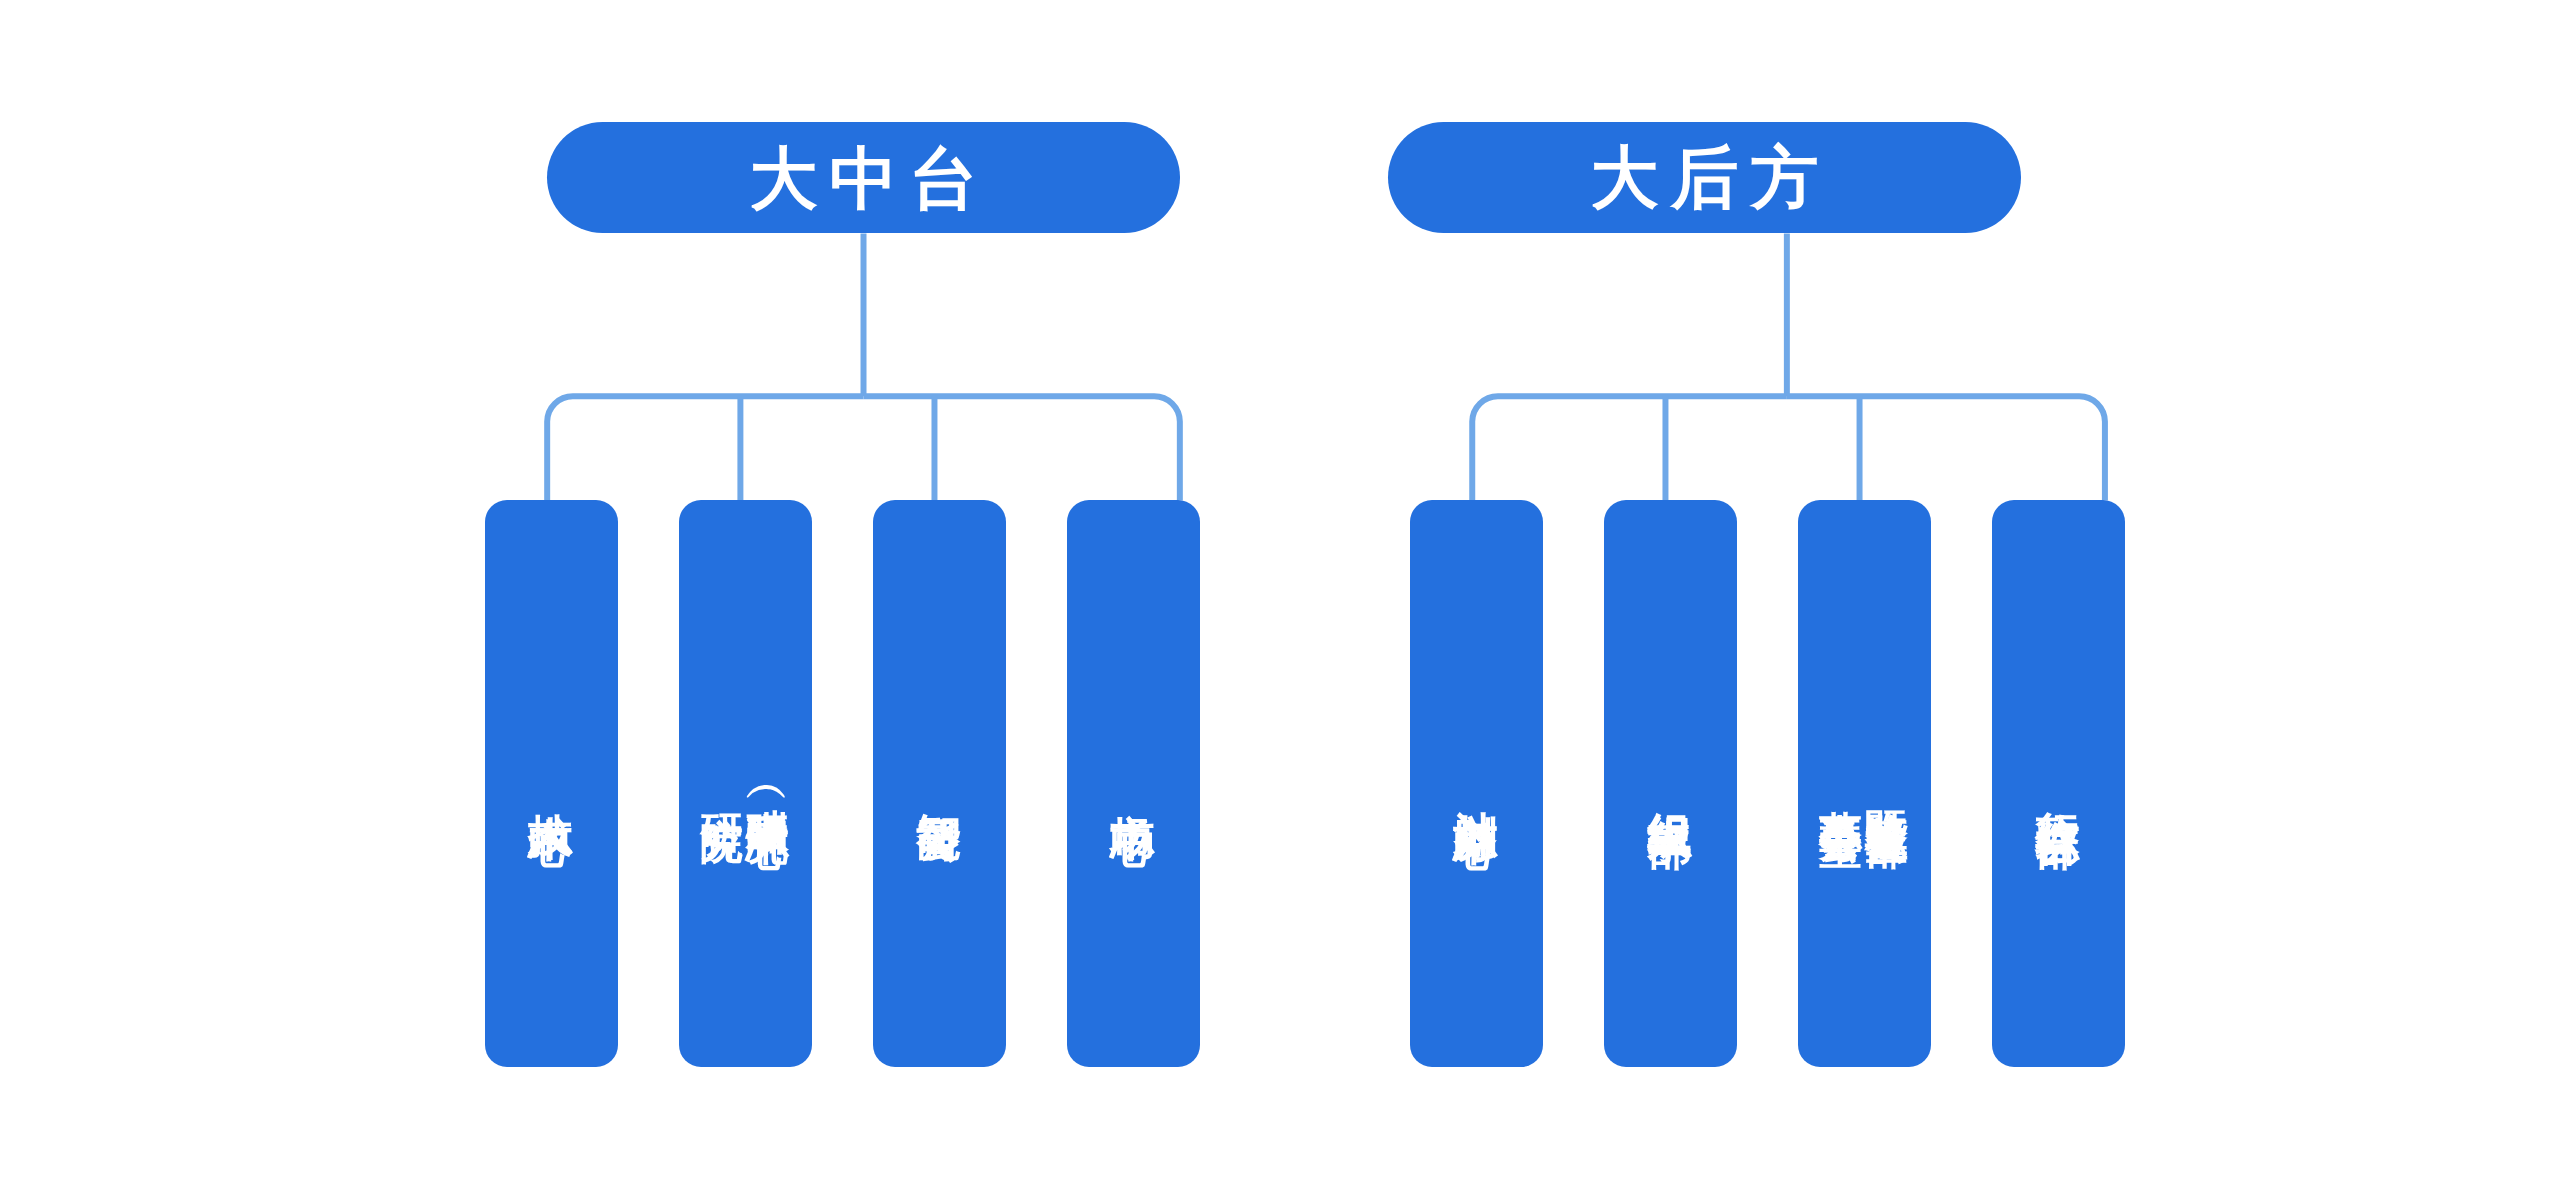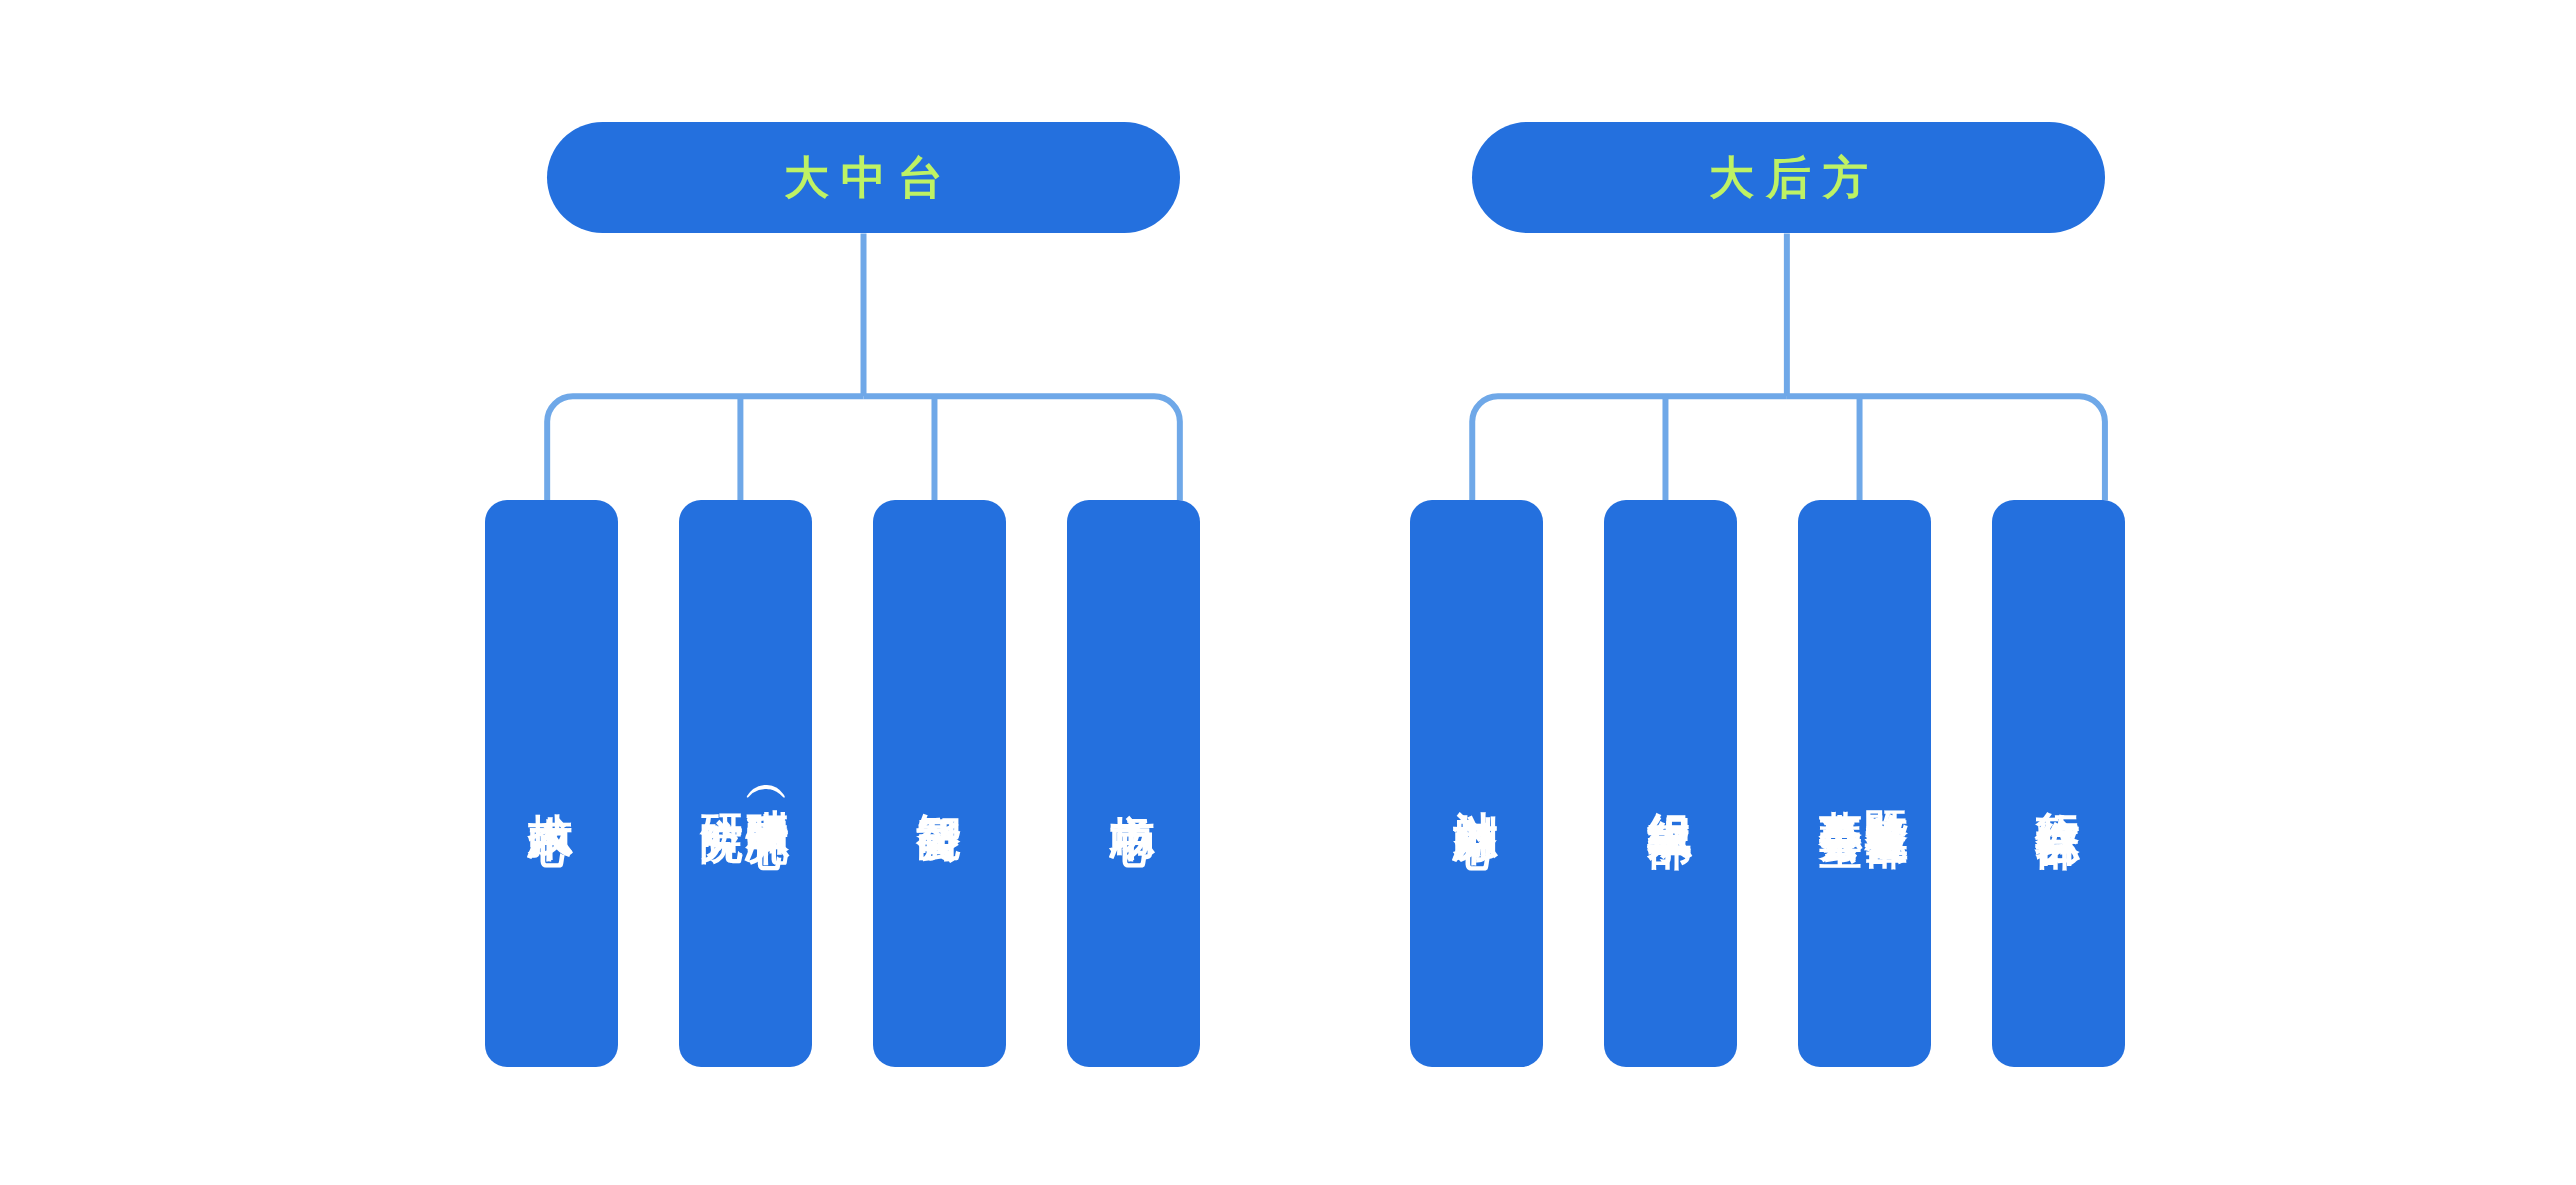--- a/index.html
+++ b/index.html
@@ -36,22 +36,22 @@
     position: absolute;
     z-index: 2;
     display: flex;
     align-items: center;
     justify-content: center;
     background: #2470DE;
     border-radius: 60px;
     box-sizing: border-box;
   }
   .group-header .header-label {
-    color: #bef264;
-    font-size: 45px;
+    color: #ffffff;
+    font-size: 68px;
     font-weight: bold;
     letter-spacing: 12px;
     text-indent: 12px;
     line-height: 1;
     white-space: nowrap;
   }
 
   
   .node-box {
     position: absolute;
@@ -119,21 +119,21 @@
   </div>
 
   <div class="node-box" style="left:873px; top:500px; width:133px; height:567px;">
     <span class="node-col">智能公司</span>
   </div>
 
   <div class="node-box" style="left:1067px; top:500px; width:133px; height:567px;">
     <span class="node-col">市场中心</span>
   </div>
 
-  <div class="group-header" style="left:1472px; top:122px; width:633px; height:111px;">
+  <div class="group-header" style="left:1388px; top:122px; width:633px; height:111px;font-family:Liberation Serif, serif;">
     <span class="header-label">大后方</span>
   </div>
 
   <div class="node-box" style="left:1410px; top:500px; width:133px; height:567px;">
     <span class="node-col">计划财务中心</span>
   </div>
 
   <div class="node-box" style="left:1604px; top:500px; width:133px; height:567px;">
     <span class="node-col">组织人事部</span>
   </div>

